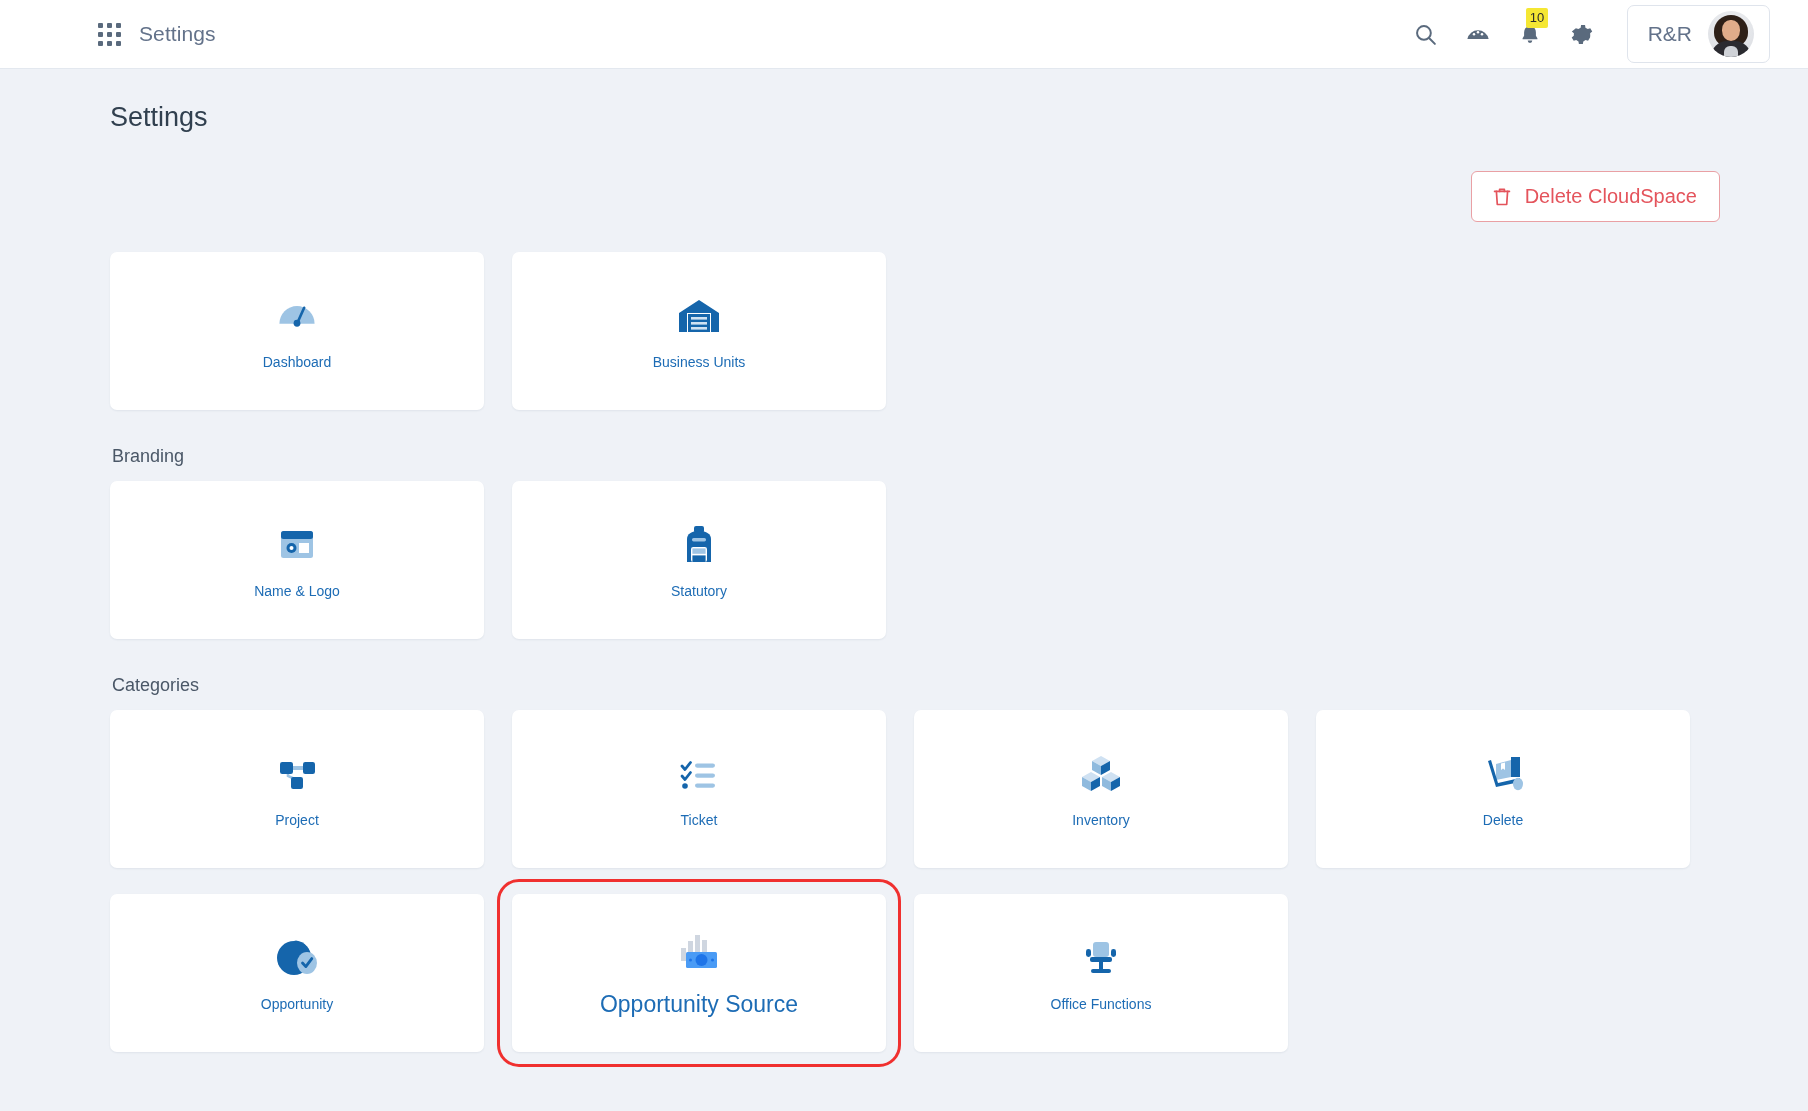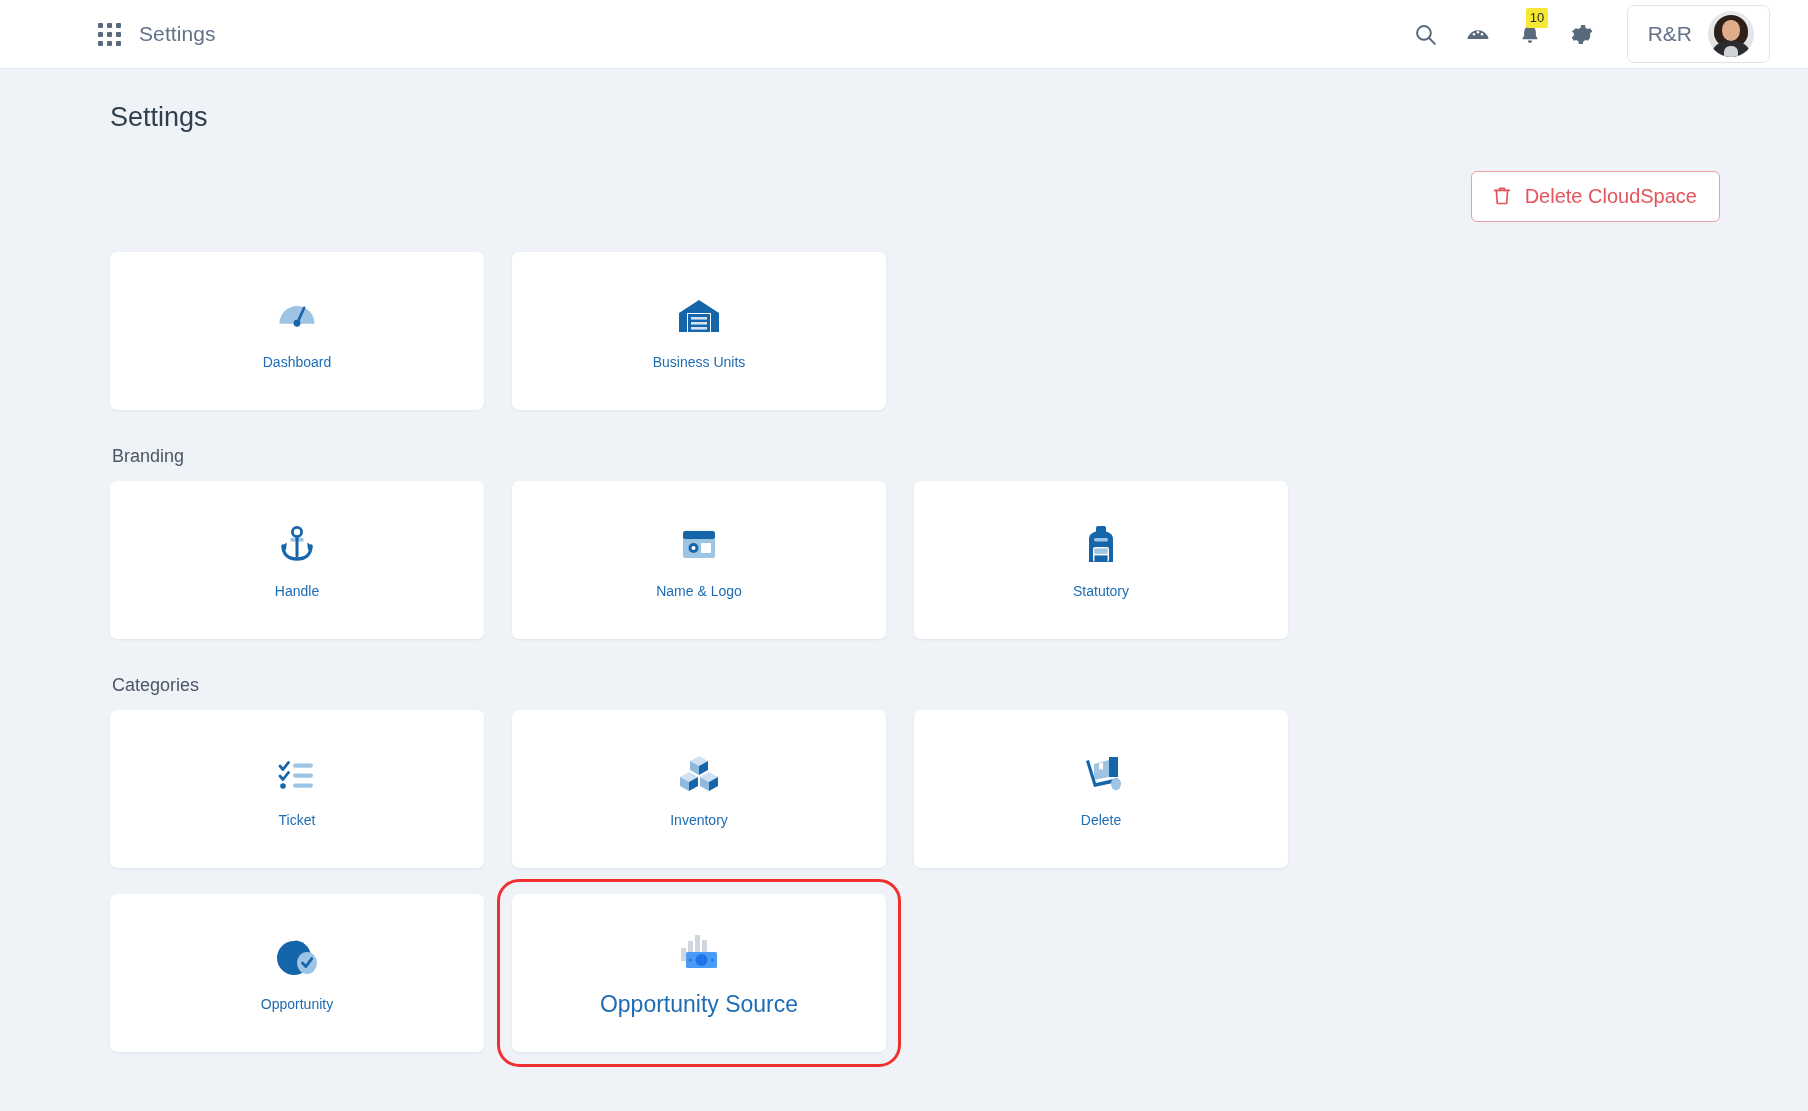--- a/index.html
+++ b/index.html
@@ -59,21 +59,21 @@
   .avatar .face { position: absolute; left: 14px; top: 9px; width: 18px; height: 21px; background: #e0ac8a; border-radius: 48% 48% 52% 52%; }
   .avatar .body { position: absolute; left: 3px; bottom: -4px; width: 40px; height: 20px; background: #2b2b30; border-radius: 16px 16px 0 0; }
   .avatar .shirt { position: absolute; left: 16px; bottom: -4px; width: 14px; height: 15px; background: #cfd2d7; border-radius: 6px 6px 0 0; }
 
   
   .page { padding: 0 38px 0 110px; }
   .page-title { font-size: 27px; color: #31404f; margin-top: 33px; }
 
   .action-row { display: flex; justify-content: flex-end; margin-top: 38px; padding-right: 50px; }
   .delete-btn {
-    display: inline-flex; align-items: flex-start; gap: 13px;
+    display: inline-flex; align-items: flex-end; gap: 13px;
     border: 1px solid #e9a0a4;
     color: #e4545c;
     background: #fff;
     font-size: 20px;
     border-radius: 6px;
     padding: 13px 22px 13px 20px;
     cursor: pointer;
   }
   .delete-btn svg { display: block; }
 
@@ -214,33 +214,20 @@
         <span class="card-label">Business Units</span>
       </div>
 
     </div>
   </div>
 
   <div class="section">
     <div class="section-label">Branding</div>
     <div class="card-row">
 
-      <div class="card">
-        <span class="card-icon">
-          <svg width="44" height="44" viewBox="0 0 44 44">
-            <circle cx="22" cy="9" r="4.6" fill="none" stroke="#1565ab" stroke-width="2.8"></circle>
-            <rect x="15.5" y="15" width="13" height="3.6" fill="#9ec4e4"></rect>
-            <path d="M22 14 L22 33" stroke="#1565ab" stroke-width="3" stroke-linecap="round"></path>
-            <path d="M8 23c0 9 6.4 13 14 13s14-4 14-13" fill="none" stroke="#1565ab" stroke-width="3.4" stroke-linecap="round"></path>
-            <path d="M11.8 19.6 L6 23.8 L11 27 Z" fill="#1565ab"></path>
-            <path d="M32.2 19.6 L38 23.8 L33 27 Z" fill="#1565ab"></path>
-          </svg>
-        </span>
-        <span class="card-label">Handle</span>
-      </div>
 
       <div class="card">
         <span class="card-icon">
           <svg width="44" height="40" viewBox="0 0 44 40">
             <rect x="6" y="6" width="32" height="27" rx="2.5" fill="#9ec4e4"></rect>
             <rect x="6" y="6" width="32" height="8" rx="2.5" fill="#1565ab"></rect>
             <circle cx="16.5" cy="23" r="5" fill="#1565ab"></circle>
             <circle cx="16.5" cy="23" r="2" fill="#ffffff"></circle>
             <rect x="24" y="18" width="10" height="10" fill="#ffffff"></rect>
           </svg>
@@ -263,20 +250,32 @@
       </div>
 
     </div>
   </div>
 
   <div class="section">
     <div class="section-label">Categories</div>
 
     <div class="card-row">
 
+      <div class="card">
+        <span class="card-icon">
+          <svg width="44" height="40" viewBox="0 0 44 40">
+            <path d="M13 14 L13 22 L22 26" stroke="#9ec4e4" stroke-width="2.6" fill="none"></path>
+            <rect x="18" y="12" width="11" height="4" fill="#9ec4e4"></rect>
+            <rect x="5" y="8" width="13" height="12" rx="2.2" fill="#1565ab"></rect>
+            <rect x="28" y="8" width="12" height="12" rx="2.2" fill="#1565ab"></rect>
+            <rect x="16" y="23" width="12" height="12" rx="2.2" fill="#1565ab"></rect>
+          </svg>
+        </span>
+        <span class="card-label">Project</span>
+      </div>
 
       <div class="card">
         <span class="card-icon">
           <svg width="44" height="40" viewBox="0 0 44 40">
             <path d="M5 12 L8 15.5 L13.5 8.5" stroke="#1565ab" stroke-width="2.8" fill="none" stroke-linecap="round" stroke-linejoin="round"></path>
             <path d="M5 22 L8 25.5 L13.5 18.5" stroke="#1565ab" stroke-width="2.8" fill="none" stroke-linecap="round" stroke-linejoin="round"></path>
             <circle cx="8" cy="32" r="2.8" fill="#1565ab"></circle>
             <rect x="18" y="9.5" width="20" height="4.2" rx="2.1" fill="#9ec4e4"></rect>
             <rect x="18" y="19.5" width="20" height="4.2" rx="2.1" fill="#9ec4e4"></rect>
             <rect x="18" y="29.5" width="20" height="4.2" rx="2.1" fill="#9ec4e4"></rect>
@@ -348,17 +347,30 @@
             <rect x="27" y="9" width="5" height="21" fill="#cfd6e0"></rect>
             <rect x="11" y="21" width="31" height="16" rx="1.5" fill="#4a9bf5"></rect>
             <circle cx="26.5" cy="29" r="6" fill="#1e74e8"></circle>
             <circle cx="15.5" cy="29" r="1.5" fill="#1e74e8"></circle>
             <circle cx="37.5" cy="29" r="1.5" fill="#1e74e8"></circle>
           </svg>
         </span>
         <span class="card-label">Opportunity Source</span>
       </div>
 
+      <div class="card">
+        <span class="card-icon">
+          <svg width="46" height="42" viewBox="0 0 46 42">
+            <rect x="15" y="5" width="16" height="15" rx="3" fill="#9ec4e4"></rect>
+            <rect x="8" y="12" width="5" height="8" rx="2.4" fill="#1565ab"></rect>
+            <rect x="33" y="12" width="5" height="8" rx="2.4" fill="#1565ab"></rect>
+            <rect x="12" y="20" width="22" height="5" rx="2" fill="#1565ab"></rect>
+            <rect x="21" y="25" width="4" height="8" fill="#1565ab"></rect>
+            <rect x="13" y="32" width="20" height="4" rx="2" fill="#1565ab"></rect>
+          </svg>
+        </span>
+        <span class="card-label">Office Functions</span>
+      </div>
 
     </div>
   </div>
 
 </div>
 
 </body></html>

